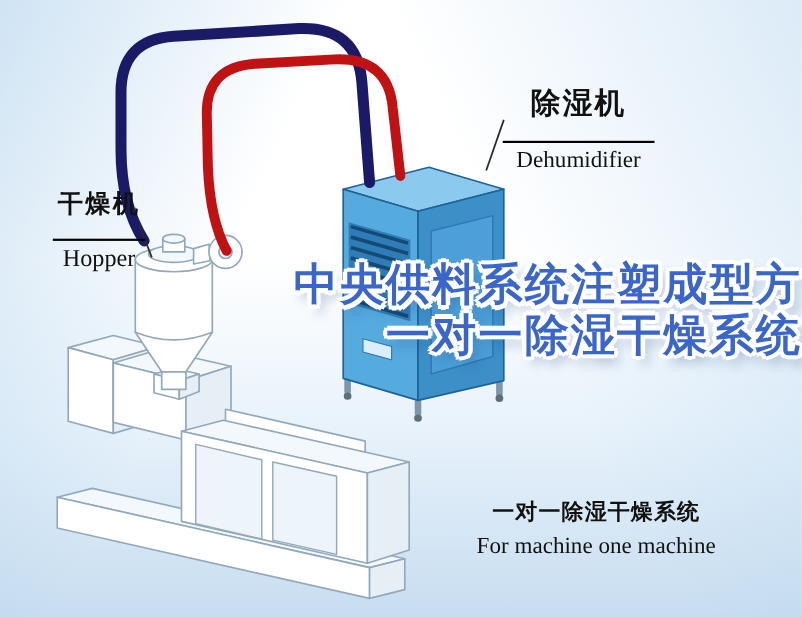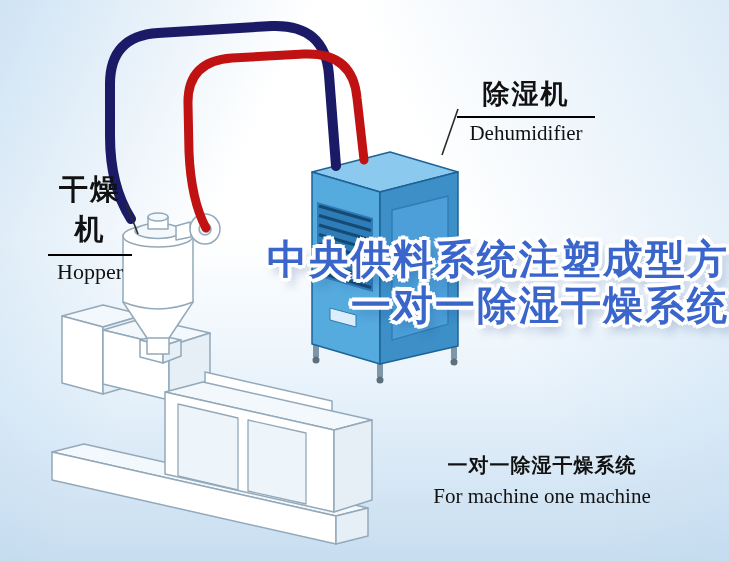--- a/index.html
+++ b/index.html
@@ -23,29 +23,29 @@
   .dh-top    { fill:var(--unit-blue-top,#8cc9ee); stroke:var(--unit-outline,#1e6396); stroke-width:1.5; stroke-linejoin:round; }
   .vent      { stroke:var(--vent-color,#154a73); stroke-width:3.2; }
   .pipe      { fill:none; stroke-linecap:round; stroke-linejoin:round; }
   .pipe-navy { stroke:var(--pipe-navy,#1a1a66); stroke-width:10; }
   .pipe-red  { stroke:var(--pipe-red,#c01212); stroke-width:9; }
   .leader    { stroke:#2b2b2b; stroke-width:1.6; }
 
   
   .label { position:absolute; text-align:center; color:var(--text-black,#111); }
   .label .cn { font-weight:bold; letter-spacing:2px; }
-  .label .underlined { border-bottom:2.5px solid #000; padding-bottom:4px; }
+  .label .underlined { border-bottom:2.5px solid #000; padding-bottom:16px; }
   .label .en { font-family:"Liberation Serif", serif; font-weight:normal; margin-top:3px; }
 
   .label.dehum  { left:457px; top:76px;  width:138px; }
   .label.dehum .cn { font-size:27px; }
   .label.dehum .en { font-size:21px;text-align:center; }
 
   .label.hopper { left:48px;  top:170px; width:84px; }
-  .label.hopper .cn { font-size:29px; }
+  .label.hopper .cn { font-size:23px; }
   .label.hopper .en { font-size:22px; }
 
   .label.system { left:396px; top:452px; width:292px; }
   .label.system .cn { font-size:20px; letter-spacing:1px; border:none; }
   .label.system .en { font-size:21px; margin-top:5px; }
 
   .title {
     position:absolute; left:0; top:236px; width:729px; text-align:right;
     font-size:40px; font-weight:bold; letter-spacing:2px; line-height:46px;
     color:var(--title-blue,#3a66cc);

